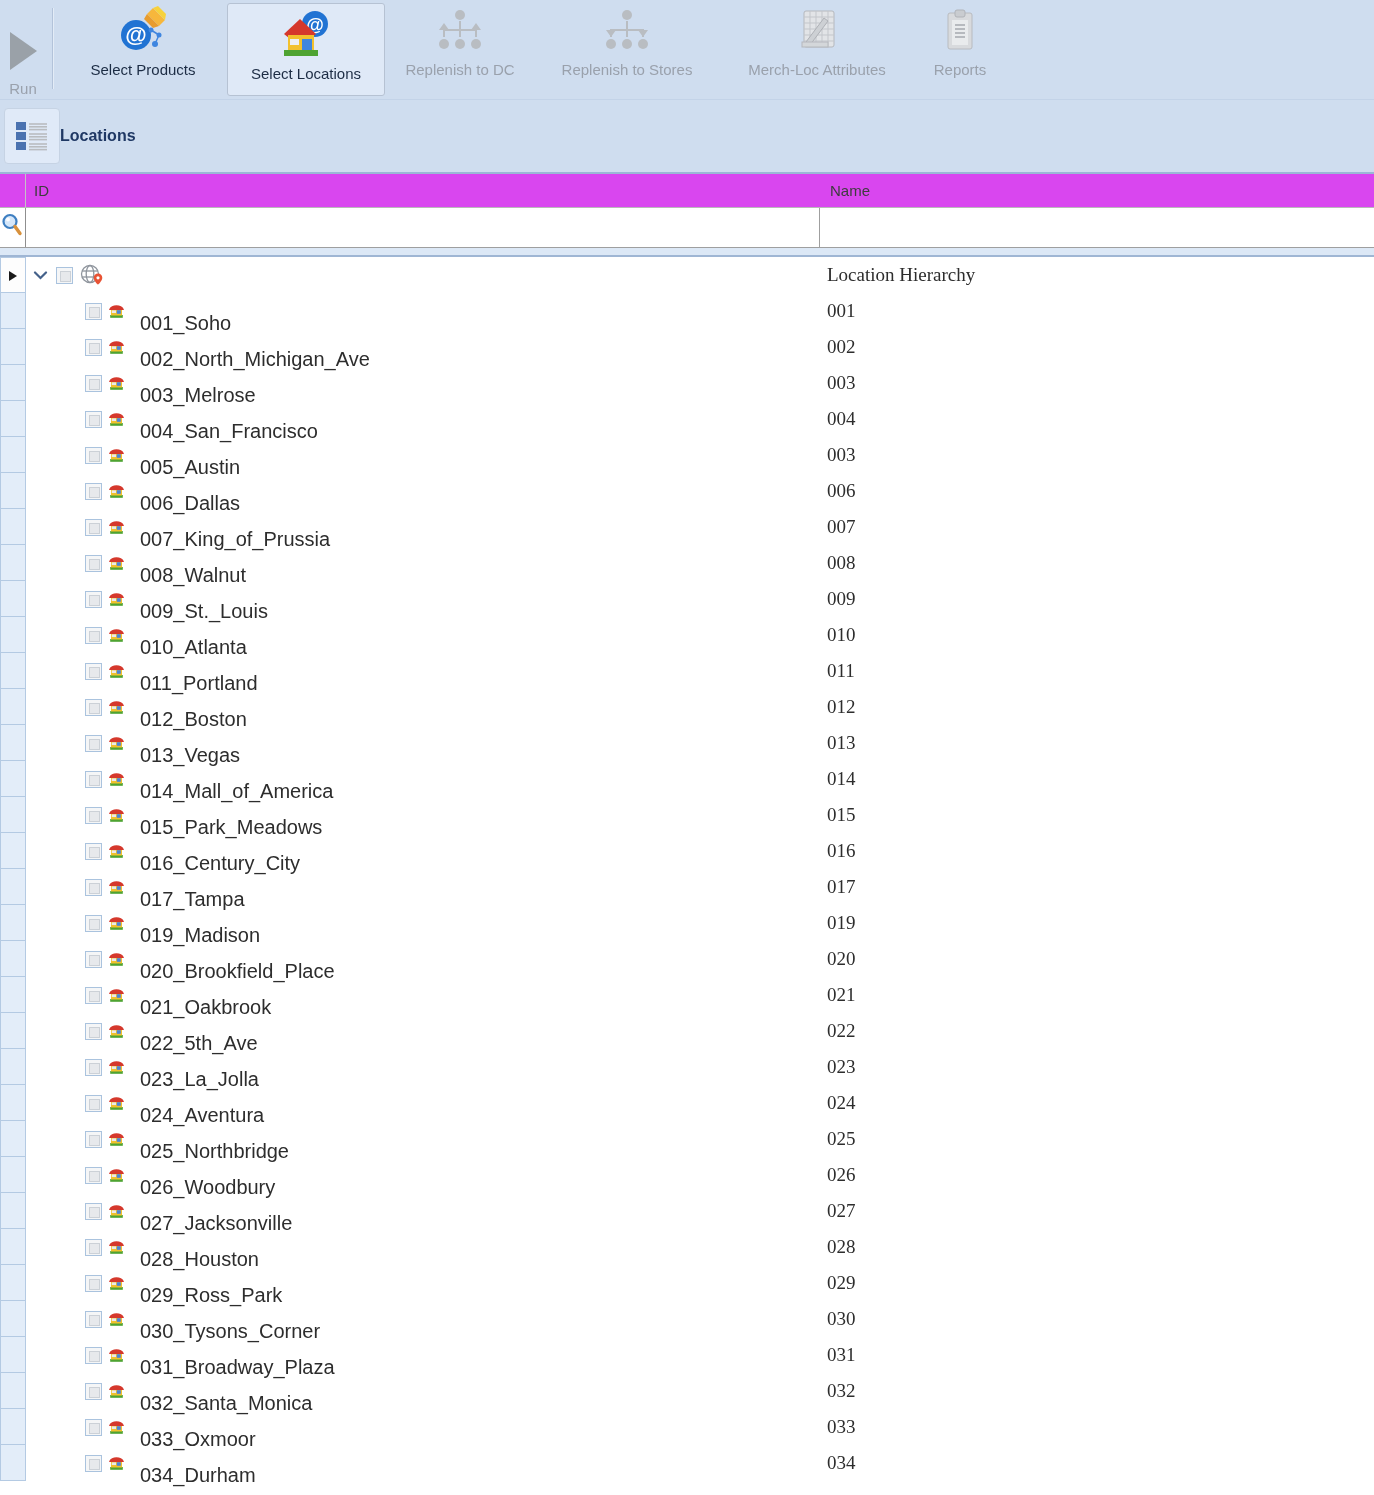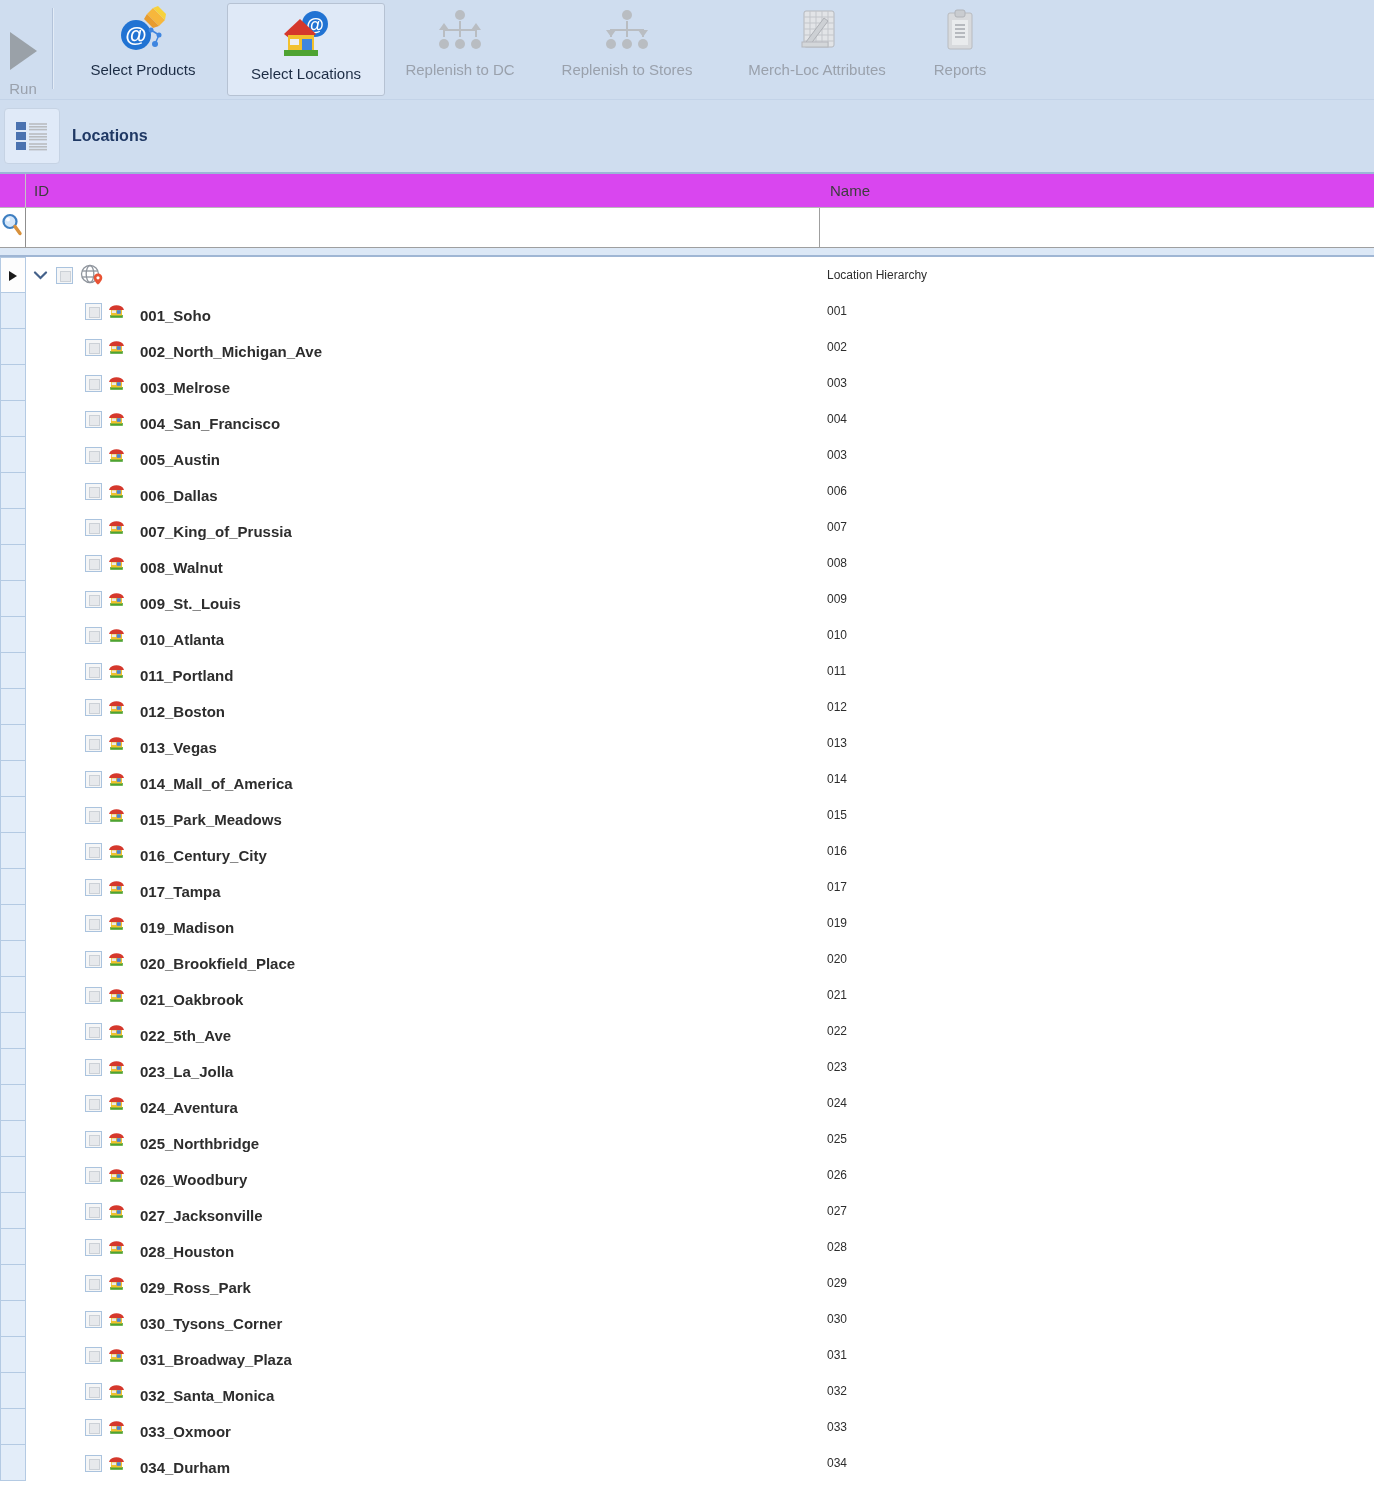--- a/index.html
+++ b/index.html
@@ -21,21 +21,21 @@
   .w-run{width:46px;justify-content:flex-end;} .w-products{width:168px;} .w-locations{width:158px;}
   .w-dc{width:150px;} .w-stores{width:184px;} .w-merch{width:196px;} .w-reports{width:90px;}
   .run-triangle { width:0; height:0; border-left:27px solid #9aa1a8;
     border-top:19px solid transparent; border-bottom:19px solid transparent; margin-top:4px; }
 
   
   .panel-band { height:72px; background:#cfddef; display:flex; align-items:center; }
   .panel-icon-btn { width:56px; height:56px; margin-left:4px; background:#e0eaf8;
     border:1px solid #c6d3e4; border-radius:4px; display:flex; align-items:center;
     justify-content:center; cursor:pointer; }
-  .panel-title { font-size:16px; font-weight:bold; color:#1f3864; margin-left:12px; }
+  .panel-title { font-size:16px; font-weight:bold; color:#1f3864; }
 
   
   .grid { width:100%; }
   .grid-header { display:flex; height:36px; border-top:2px solid #9cb6d6;
     border-bottom:1px solid #b9b9b9; background:#d946ef; }
   .gh-gutter { width:26px; border-right:1px solid #c4c4c4; }
   .gh-id { width:793px; }
   .gh-name { flex:1; border-left:3px solid #d946ef; }
   .gh-cell-label { font-size:15px; color:#3d3d3d; line-height:33px; padding-left:8px; display:block; }
 
@@ -58,22 +58,22 @@
     border-left:8px solid #1a1a1a; border-top:5px solid transparent; border-bottom:5px solid transparent; }
   .chevron { position:absolute; left:33px; top:14px; }
   .checkbox { position:absolute; top:10px; width:17px; height:17px;
     border:1px solid #aac3de; background:#f5f6f7; }
   .checkbox::after { content:""; position:absolute; left:3px; top:3px; width:9px; height:9px;
     background:#e7e9ec; border:1px solid #ccd1d7; }
   .cb-root { left:56px; }
   .cb-child { left:85px; }
   .globe { position:absolute; left:79px; top:5px; }
   .store { position:absolute; left:108px; top:10px; }
-  .id-label { position:absolute; left:140px; top:5px; line-height:36px; font-size:15px; color:#2d2d2d; white-space:nowrap;font-weight:bold; }
-  .name-label { position:absolute; left:827px; top:0; line-height:36px; font-size:12px; color:#2d2d2d; white-space:nowrap; }
+  .id-label { position:absolute; left:140px; top:12px; line-height:36px; font-size:20px; color:#2d2d2d; white-space:nowrap; }
+  .name-label { position:absolute; left:827px; top:0; line-height:36px; font-size:19px; color:#2d2d2d; white-space:nowrap;font-family:Liberation Serif, serif; }
 </style>
 </head>
 <body>
 
 <div class="toolbar">
 
   <div class="tb-btn disabled w-run">
     <div class="tb-icon-wrap">
       <div class="run-triangle"></div>
     </div>

